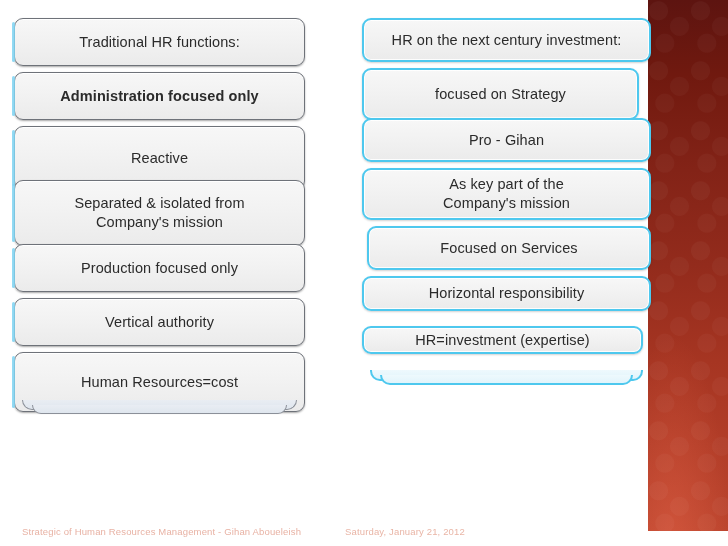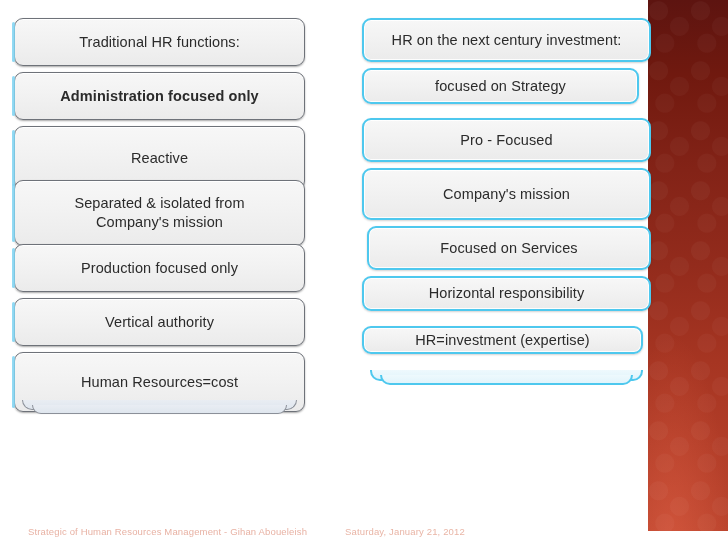--- a/index.html
+++ b/index.html
@@ -128,21 +128,21 @@
     left: 0;
     top: 521px;
     width: 648px;
     height: 25px;
     color: #e8b2a4;
     font-size: 9.5px;
     letter-spacing: 0.15px;
   }
   #footer-title {
     position: absolute;
-    left: 28px;
+    left: 22px;
     top: 5px;
     white-space: nowrap;
   }
   #footer-date {
     position: absolute;
     left: 345px;
     top: 5px;
     white-space: nowrap;
     color: #e9b5a6;
   }
@@ -195,32 +195,33 @@
       <div class="stack-shadow" style="top: 382px; left: 8px; right: 8px; height: 9px;"></div>
       <div class="stack-shadow" style="top: 387px; left: 18px; right: 18px; height: 8px;"></div>
     </div>
 
   <div class="stack col-right" id="col-right" style="left: 362px; top: 18px; width: 289px; height: 368px;">
   <div class="box" style="position: absolute; left: 0px; right: 0px; top: 0px; height: 44px;">
         <div>
           <span>HR on the next century investment:</span>
         </div>
       </div>
-      <div class="box" style="position: absolute; left: 0px; right: 12px; top: 50px; height: 36px;">
+      <div class="box" style="position: absolute; left: 0px; right: 12px; top: 50px; height: 52px;">
         <div>
           <span>focused on Strategy</span>
         </div>
       </div>
       <div class="box" style="position: absolute; left: 0px; right: 0px; top: 100px; height: 44px;">
         <div>
-          <span>Pro - Focused</span>
+          <span>Pro - Gihan</span>
         </div>
       </div>
       <div class="box" style="position: absolute; left: 0px; right: 0px; top: 150px; height: 52px;">
         <div>
+          <span>As key part of the</span>
           <span>Company's mission</span>
         </div>
       </div>
       <div class="box" style="position: absolute; left: 5px; right: 0px; top: 208px; height: 44px;">
         <div>
           <span>Focused on Services</span>
         </div>
       </div>
       <div class="box" style="position: absolute; left: 0px; right: 0px; top: 258px; height: 35px;">
         <div>

